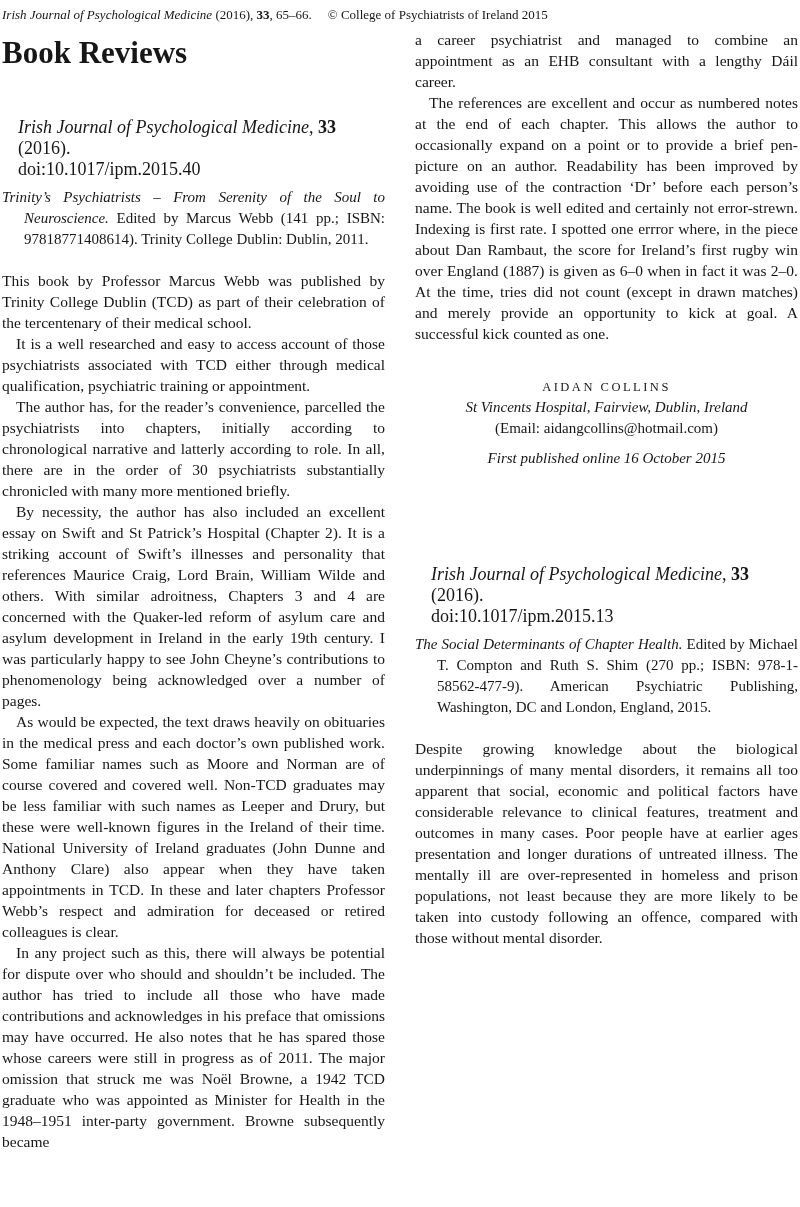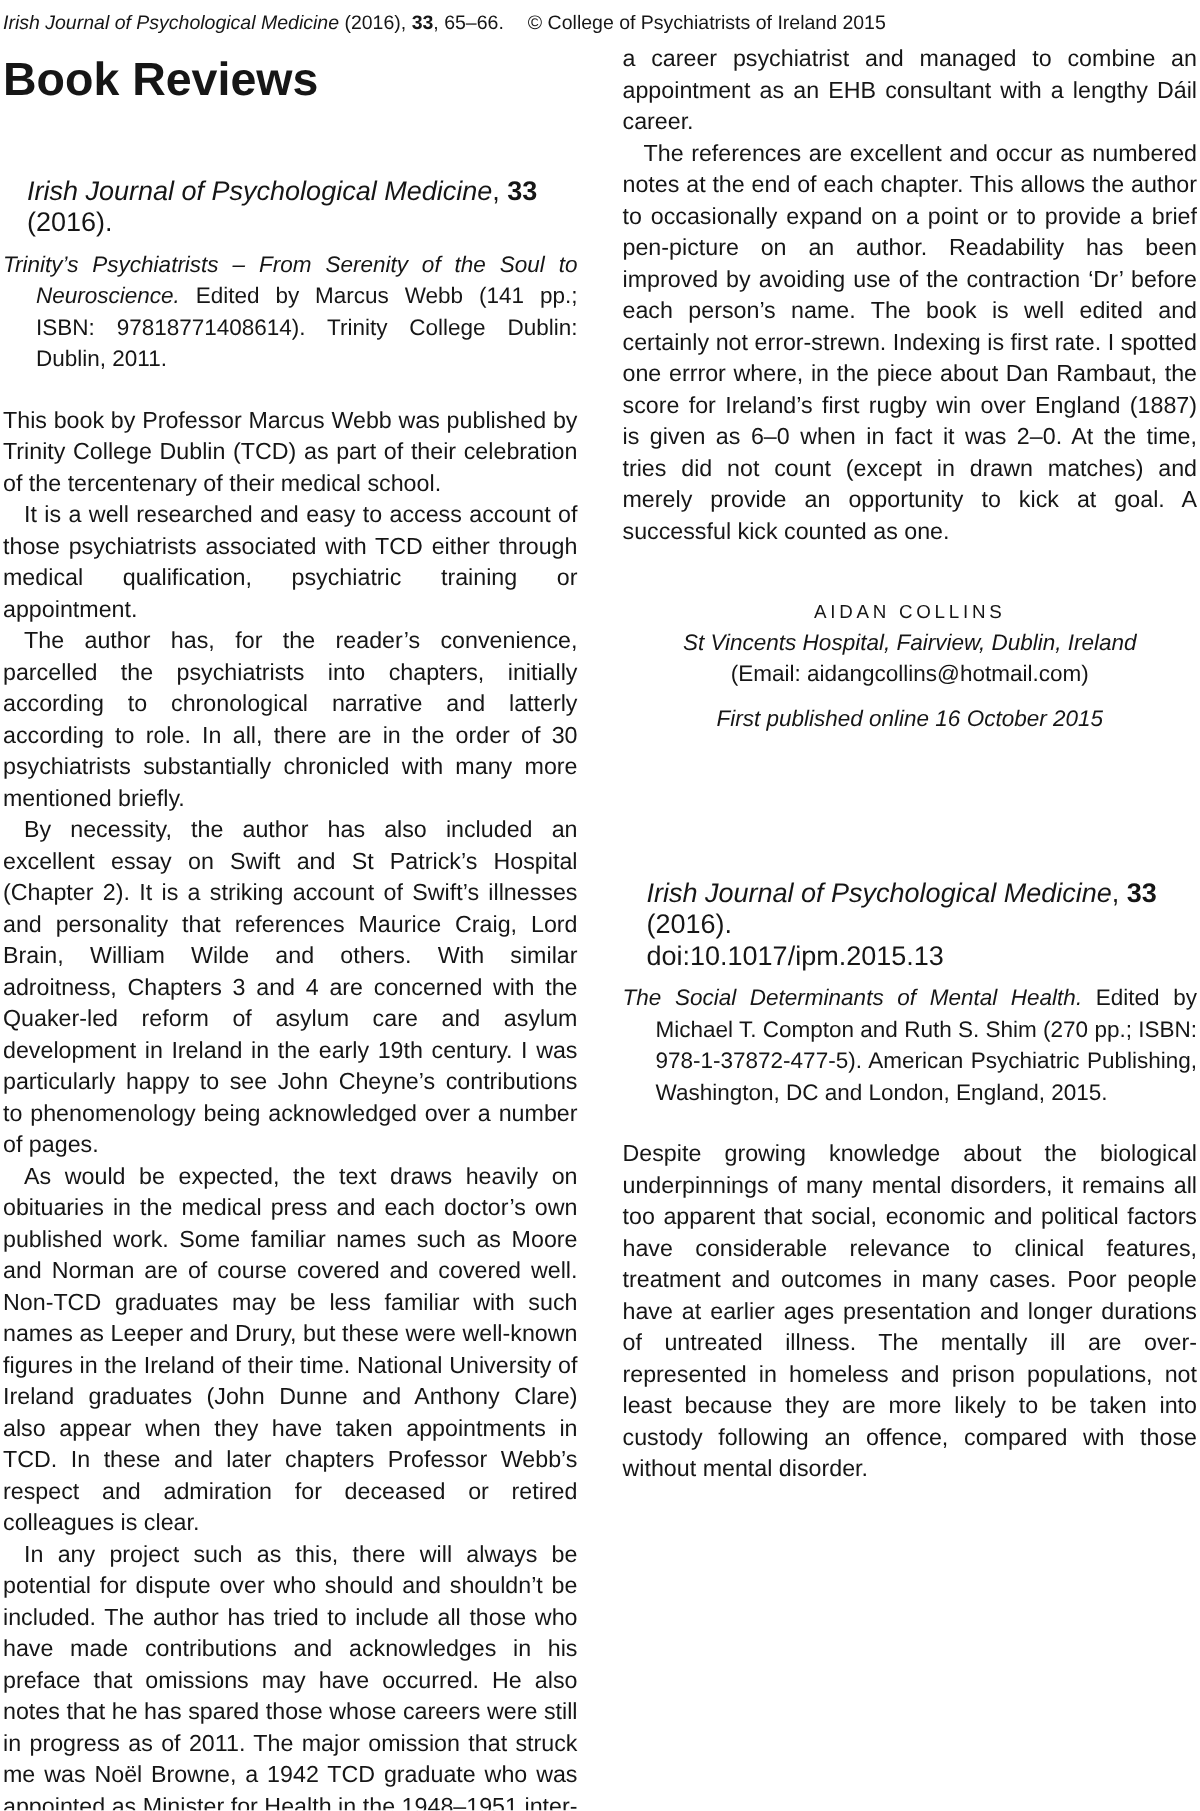--- a/index.html
+++ b/index.html
@@ -3,21 +3,21 @@
 <meta charset="utf-8">
 <style>
   html, body { margin: 0; padding: 0; background: #ffffff; }
   .page {
     position: relative;
     width: 800px;
     height: 1207px;
     margin: 0 auto;
     background: #ffffff;
     color: #161616;
-    font-family: Liberation Sans, sans-serif;
+    font-family: Liberation Serif, serif;
     overflow: hidden;
     box-sizing: border-box;
   }
   .it { font-style: italic; }
   .b  { font-weight: bold; }
 
   .header {
     font-size: 13px;
     line-height: 16px;
     padding: 7px 2px 0 2px;
@@ -87,20 +87,21 @@
     <span class="it">Irish Journal of Psychological Medicine</span><span> (2016), </span><span class="b">33</span><span>, 65–66.</span><span class="copyright">© College of Psychiatrists of Ireland 2015</span>
   </div>
 
   <div class="columns">
 
     <div class="col col-left">
       <h1 class="page-title">Book Reviews</h1>
 
       <div class="citation">
         <div><span class="it">Irish Journal of Psychological Medicine</span><span>, </span><span class="b">33</span><span> (2016).</span></div>
+        <div>doi:10.1017/ipm.2015.40</div>
       </div>
 
       <p class="bookref"><span class="it">Trinity’s Psychiatrists – From Serenity of the Soul to Neuroscience.</span><span> Edited by Marcus Webb (141 pp.; ISBN: 97818771408614). Trinity College Dublin: Dublin, 2011.</span></p>
 
       <p class="body">This book by Professor Marcus Webb was published by Trinity College Dublin (TCD) as part of their celebration of the tercentenary of their medical school.</p>
       <p class="body indent">It is a well researched and easy to access account of those psychiatrists associated with TCD either through medical qualification, psychiatric training or appointment.</p>
       <p class="body indent">The author has, for the reader’s convenience, parcelled the psychiatrists into chapters, initially according to chronological narrative and latterly according to role. In all, there are in the order of 30 psychiatrists substantially chronicled with many more mentioned briefly.</p>
       <p class="body indent">By necessity, the author has also included an excellent essay on Swift and St Patrick’s Hospital (Chapter 2). It is a striking account of Swift’s illnesses and personality that references Maurice Craig, Lord Brain, William Wilde and others. With similar adroitness, Chapters 3 and 4 are concerned with the Quaker-led reform of asylum care and asylum development in Ireland in the early 19th century. I was particularly happy to see John Cheyne’s contributions to phenomenology being acknowledged over a number of pages.</p>
       <p class="body indent">As would be expected, the text draws heavily on obituaries in the medical press and each doctor’s own published work. Some familiar names such as Moore and Norman are of course covered and covered well. Non-TCD graduates may be less familiar with such names as Leeper and Drury, but these were well-known figures in the Ireland of their time. National University of Ireland graduates (John Dunne and Anthony Clare) also appear when they have taken appointments in TCD. In these and later chapters Professor Webb’s respect and admiration for deceased or retired colleagues is clear.</p>
       <p class="body indent">In any project such as this, there will always be potential for dispute over who should and shouldn’t be included. The author has tried to include all those who have made contributions and acknowledges in his preface that omissions may have occurred. He also notes that he has spared those whose careers were still in progress as of 2011. The major omission that struck me was Noël Browne, a 1942 TCD graduate who was appointed as Minister for Health in the 1948–1951 inter-party government. Browne subsequently became</p>
@@ -115,20 +116,20 @@
         <div class="it">St Vincents Hospital, Fairview, Dublin, Ireland</div>
         <div>(Email: aidangcollins@hotmail.com)</div>
         <div class="it pubdate">First published online 16 October 2015</div>
       </div>
 
       <div class="citation second">
         <div><span class="it">Irish Journal of Psychological Medicine</span><span>, </span><span class="b">33</span><span> (2016).</span></div>
         <div>doi:10.1017/ipm.2015.13</div>
       </div>
 
-      <p class="bookref"><span class="it">The Social Determinants of Mental Health.</span><span> Edited by Michael T. Compton and Ruth S. Shim (270 pp.; ISBN: 978-1-37872-477-5). American Psychiatric Publishing, Washington, DC and London, England, 2015.</span></p>
+      <p class="bookref"><span class="it">The Social Determinants of Chapter Health.</span><span> Edited by Michael T. Compton and Ruth S. Shim (270 pp.; ISBN: 978-1-58562-477-9). American Psychiatric Publishing, Washington, DC and London, England, 2015.</span></p>
 
       <p class="body">Despite growing knowledge about the biological underpinnings of many mental disorders, it remains all too apparent that social, economic and political factors have considerable relevance to clinical features, treatment and outcomes in many cases. Poor people have at earlier ages presentation and longer durations of untreated illness. The mentally ill are over-represented in homeless and prison populations, not least because they are more likely to be taken into custody following an offence, compared with those without mental disorder.</p>
 
     </div>
 
   </div>
 </div>
 
 </body></html>

